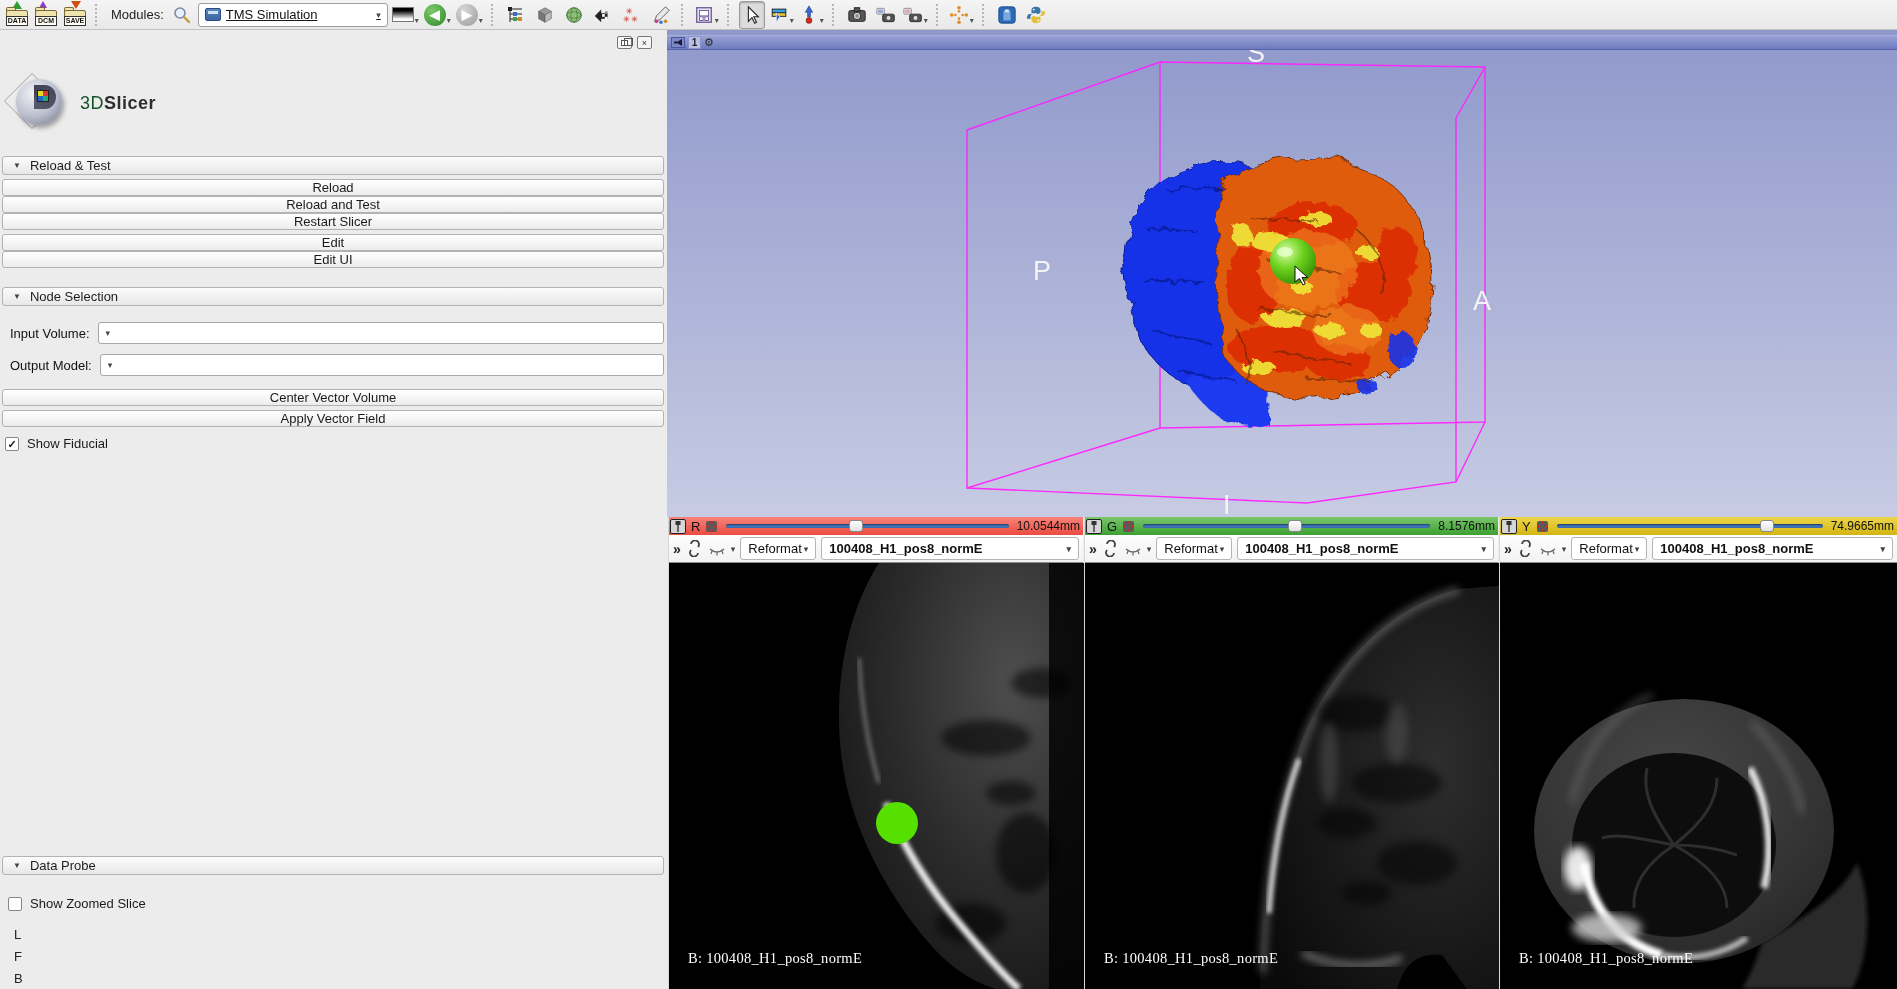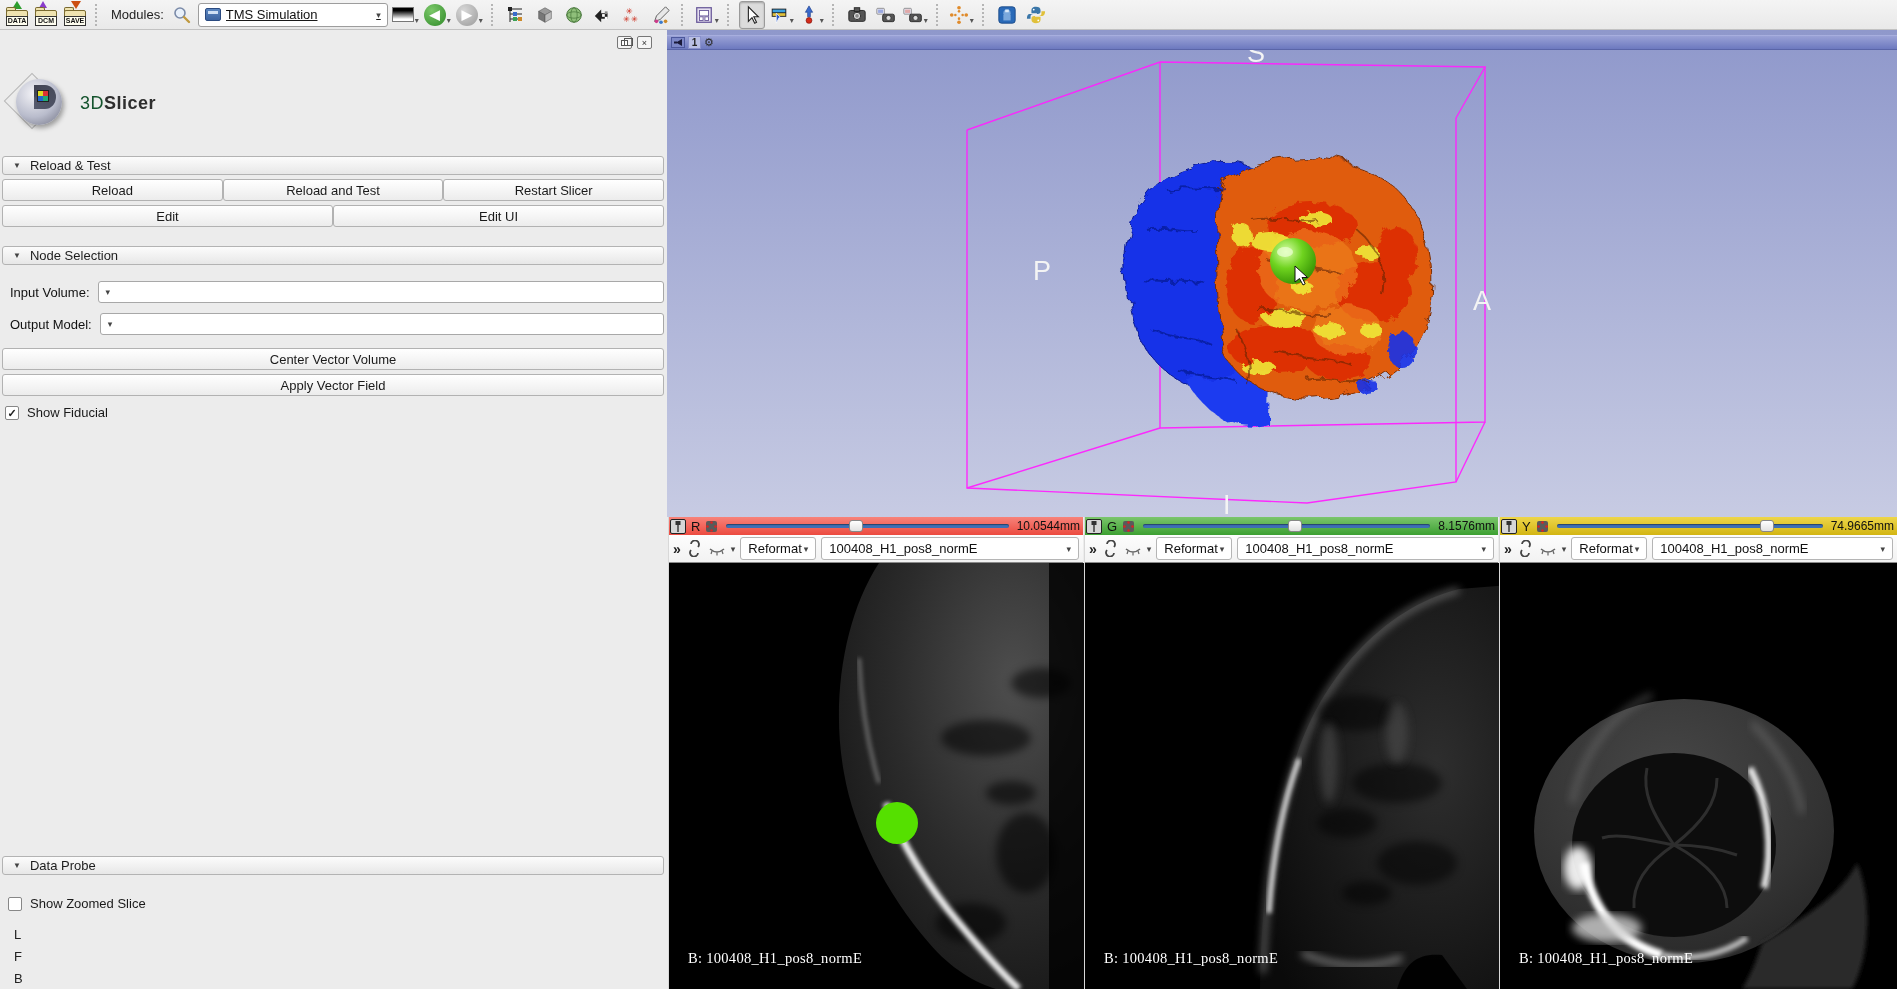--- a/index.html
+++ b/index.html
@@ -63,21 +63,21 @@
                 background:conic-gradient(from 180deg at 0% 50%, #2a2a34, #555a6e); border-radius:0 50% 50% 0; }
   .logo-grid { position:absolute; left:30px; top:16px; width:10px; height:10px;
                background:conic-gradient(#d33 25%,#2a7 0 50%,#26c 0 75%,#dd2 0); outline:1px solid #222; }
   .logo-text { font-size:18px; letter-spacing:.5px; margin-left:10px; }
   .logo-text .t3d { color:#14532d; }
   .logo-text .tsl { color:#2e2e2e; font-weight:bold; }
   .sec-header { height:19px; margin-top:0; background:linear-gradient(#fcfcfc,#e7e7e7); border:1px solid #b3b3b3;
                 border-radius:3px; display:flex; align-items:center; padding-left:10px; gap:9px; }
   .sec-tri { font-size:8px; color:#444; }
   .sec-title { font-size:13px; color:#1d1d1d; }
-  .btn-row { display:flex; margin-top:4px; }
+  .btn-row { display:flex; margin-top:4px;flex-direction:column; }
   .pbtn { flex:1; height:22px; background:linear-gradient(#ffffff,#ececec); border:1px solid #b2b2b2; border-radius:3px;
           font-size:13px; color:#1a1a1a; display:flex; align-items:center; justify-content:center; font-family:inherit; }
   .field-row { display:flex; align-items:center; margin-top:10px; gap:8px; padding-left:8px;justify-content:space-between; }
   .field-label { font-size:13px; color:#111; white-space:nowrap; }
   .combo { height:22px; background:#fff; border:1px solid #a8a8a8; border-radius:3px; display:flex;
            align-items:center; padding:0 7px; gap:6px; }
   .combo .cval { flex:1; font-size:13px; color:#111; white-space:nowrap; overflow:hidden; }
   .check-row { display:flex; align-items:center; gap:8px; margin-top:9px; padding-left:3px; }
   .checkbox { width:14px; height:14px; background:#fff; border:1px solid #878787; border-radius:2px;
               font-size:11px; line-height:12px; text-align:center; color:#222; font-weight:bold; }
@@ -118,21 +118,21 @@
   .handle { position:absolute; top:1px; width:14px; height:12px; background:linear-gradient(#fff,#e2e2e2);
             border:1px solid #888; border-radius:3px; transform:translateX(-50%); }
   .slice-value { font-size:12px; color:#111; white-space:nowrap; overflow:hidden; }
   .slicerow { height:28px; background:linear-gradient(#fdfdfd,#f2f2f2); border-bottom:1px solid #8a8a8a;
               display:flex; align-items:center; gap:5px; padding:0 4px; overflow:hidden; }
   .chev { font-size:14px; font-weight:bold; color:#222; }
   .rowicon { display:flex; align-items:center; }
   .row-combo { height:23px; background:#fff; border:1px solid #b5b5b5; border-radius:3px; display:flex;
                align-items:center; gap:2px; padding:0 7px; }
   .row-combo .cval { font-size:13px; color:#111; white-space:nowrap; }
-  .vol-combo { flex:1; overflow:hidden; }
+  .vol-combo { flex:1; overflow:hidden;font-weight:bold; }
   .vol-combo .cval { flex:1; overflow:hidden; }
   .sliceimg { position:absolute; left:12px; top:46px; width:100%; height:426px; background:#000; overflow:hidden; }
   .corner-label { position:absolute; left:7px; bottom:22px; color:#fff; font-family:"Liberation Serif", serif;
                   font-size:14.5px; letter-spacing:.3px; }
   .orient-letter { fill:#f4f4f4; font-size:27px; font-family:"Liberation Sans",sans-serif; }
 </style>
 </head>
 <body>
 
 <div class="app">

